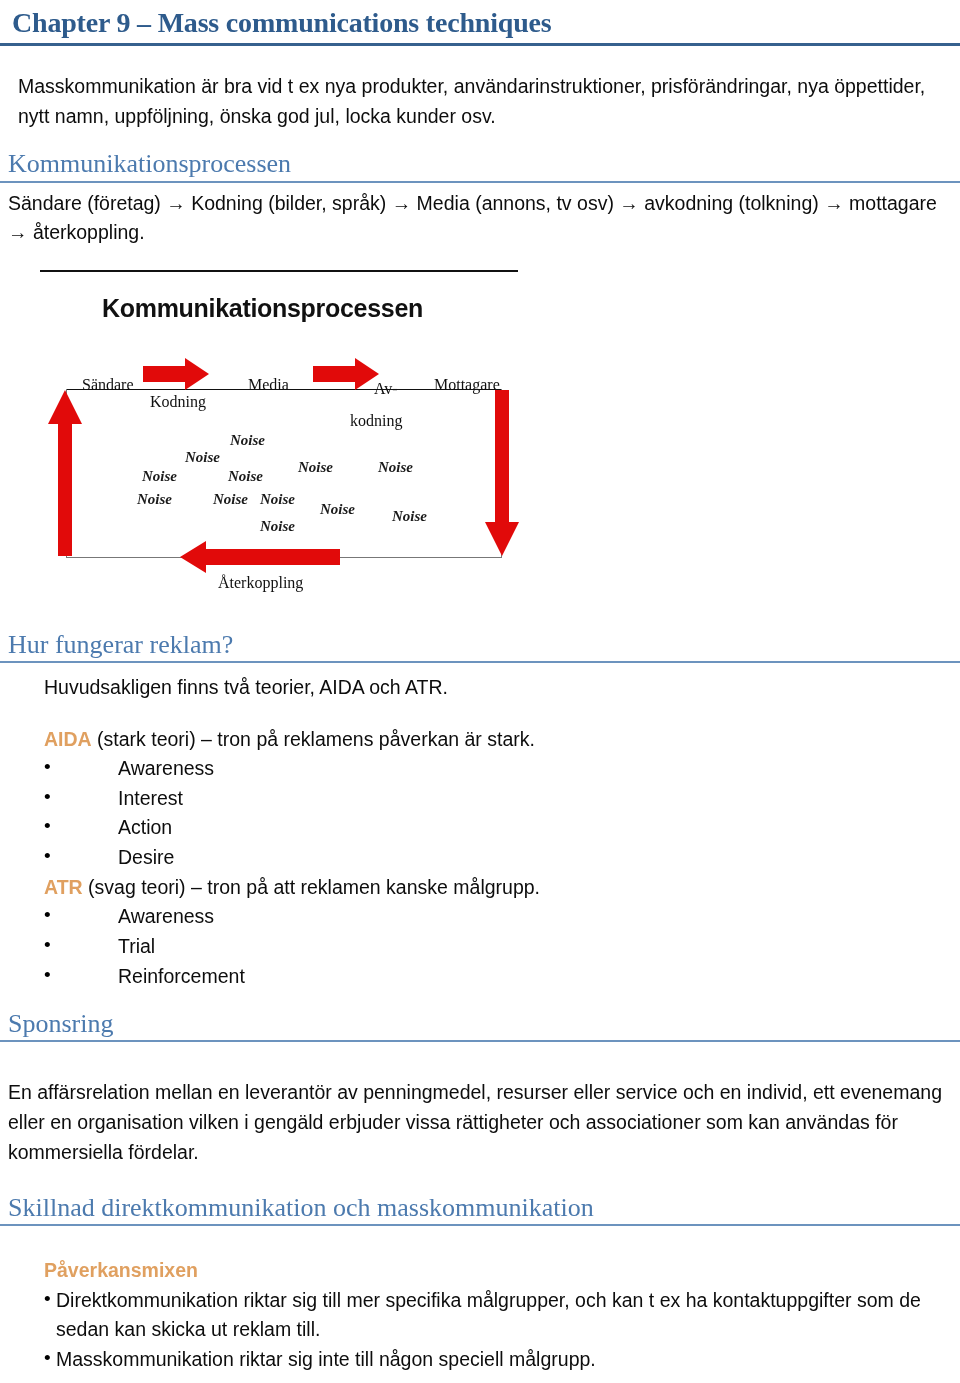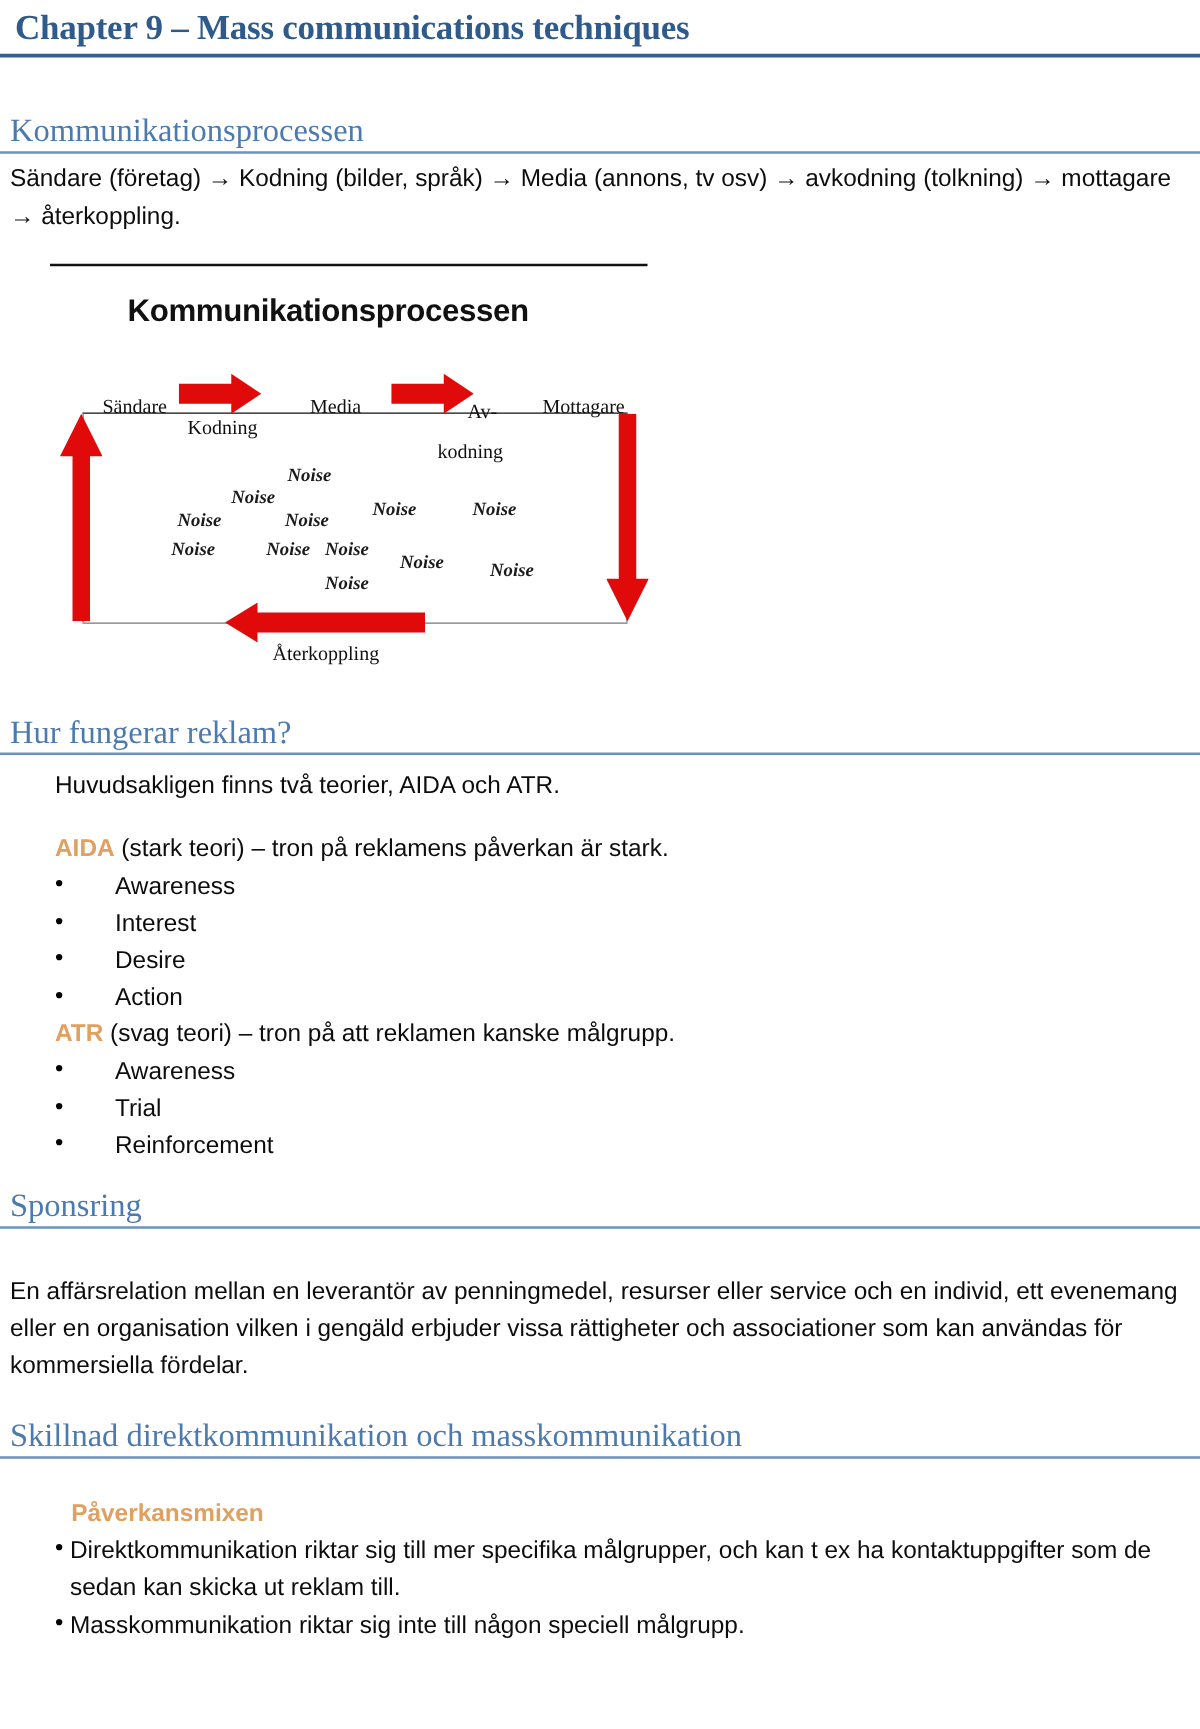--- a/index.html
+++ b/index.html
@@ -84,36 +84,36 @@
   .spacer-36 { height: 36px; }
 
   .accent-orange {
     color: #E0A060;
     font-weight: bold;
   }
   .sub-head-orange {
     font-size: 19.5px;
     font-weight: bold;
     color: #E0A060;
-    padding-left: 57px;
+    padding-left: 44px;
     line-height: 1.5;
   }
 
   
   ul.bullets {
     list-style: none;
     margin: 0;
     padding: 0;
   }
   ul.bullets > li {
     position: relative;
     font-size: 19.5px;
     line-height: 1.52;
     color: #0d0d0d;
-    padding-left: 92px;
+    padding-left: 118px;
     margin: 0;
   }
   ul.bullets > li::before {
     content: "\2022";
     position: absolute;
     left: 44px;
     top: -1px;
     font-size: 19px;
     color: #000;
   }
@@ -209,20 +209,21 @@
 </head>
 <body>
 
 <div class="page">
 
   <h1 class="doc-title">Chapter 9 – Mass communications techniques</h1>
   <hr class="rule-h1">
 
   <div class="spacer-26"></div>
 
+  <p class="para indent-18">Masskommunikation är bra vid t ex nya produkter, användarinstruktioner, prisförändringar, nya öppettider, nytt namn, uppföljning, önska god jul, locka kunder osv.</p>
 
   <div class="spacer-18"></div>
 
   <div class="h2">Kommunikationsprocessen</div>
   <hr class="rule-h2">
   <div class="spacer-6"></div>
   <p class="para indent-8">Sändare (företag) → Kodning (bilder, språk) → Media (annons, tv osv) → avkodning (tolkning) → mottagare → återkoppling.</p>
 
   <div class="spacer-22"></div>
 
@@ -291,22 +292,22 @@
   <p class="para indent-44">Huvudsakligen finns två teorier, AIDA och ATR.</p>
 
   <div class="spacer-22"></div>
 
   <p class="para indent-44">
     <span class="accent-orange">AIDA</span><span> (stark teori) – tron på reklamens påverkan är stark.</span>
   </p>
   <ul class="bullets">
     <li>Awareness</li>
     <li>Interest</li>
+    <li>Action</li>
     <li>Desire</li>
-    <li>Action</li>
   </ul>
 
   <p class="para indent-44">
     <span class="accent-orange">ATR</span><span> (svag teori) – tron på att reklamen kanske målgrupp.</span>
   </p>
   <ul class="bullets">
     <li>Awareness</li>
     <li>Trial</li>
     <li>Reinforcement</li>
   </ul>

